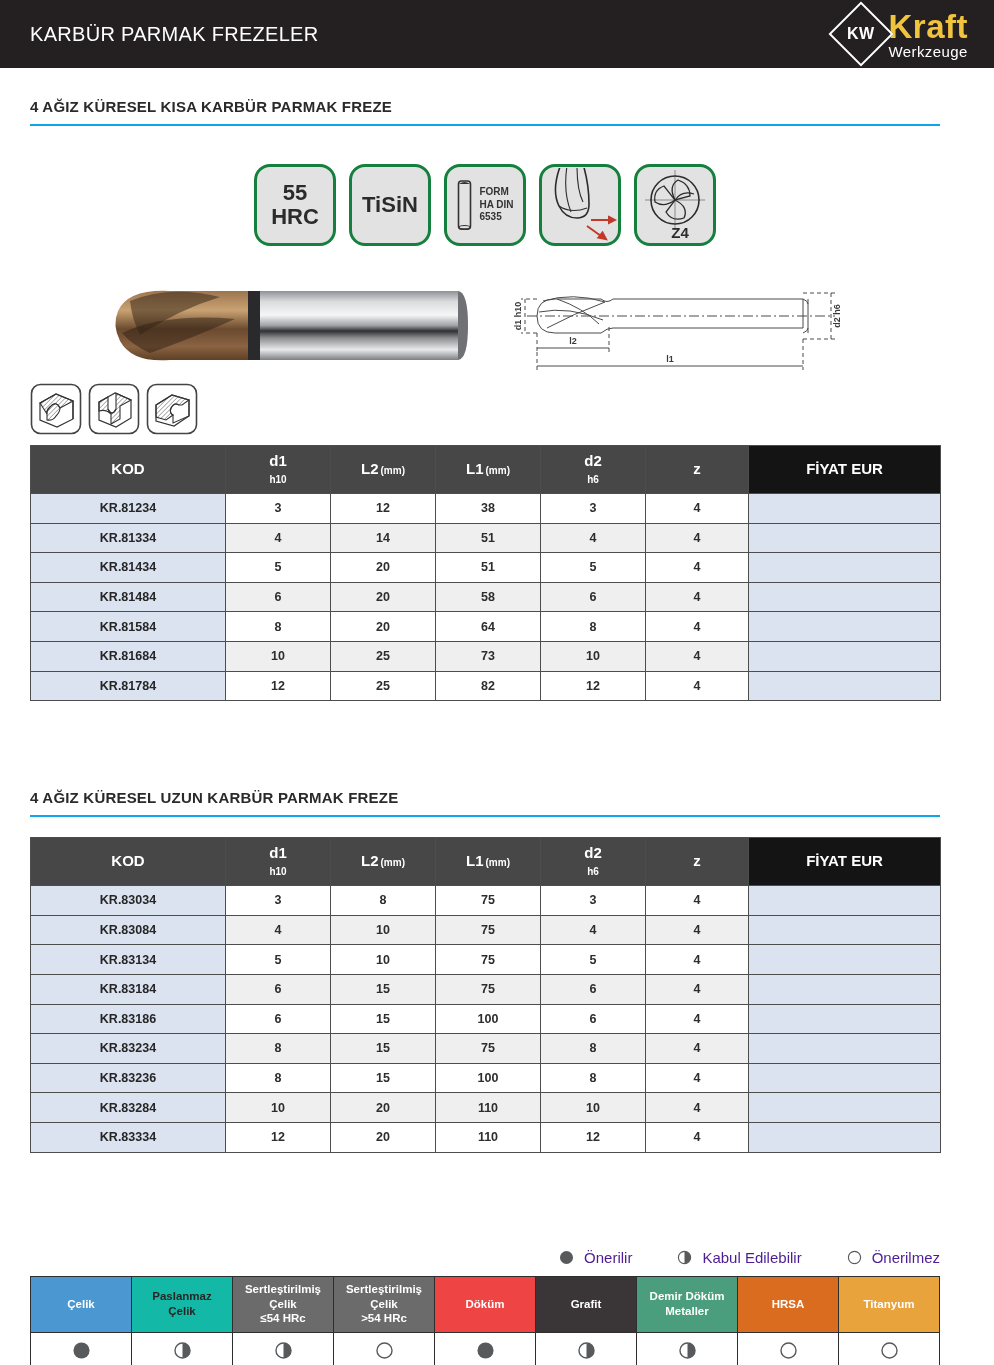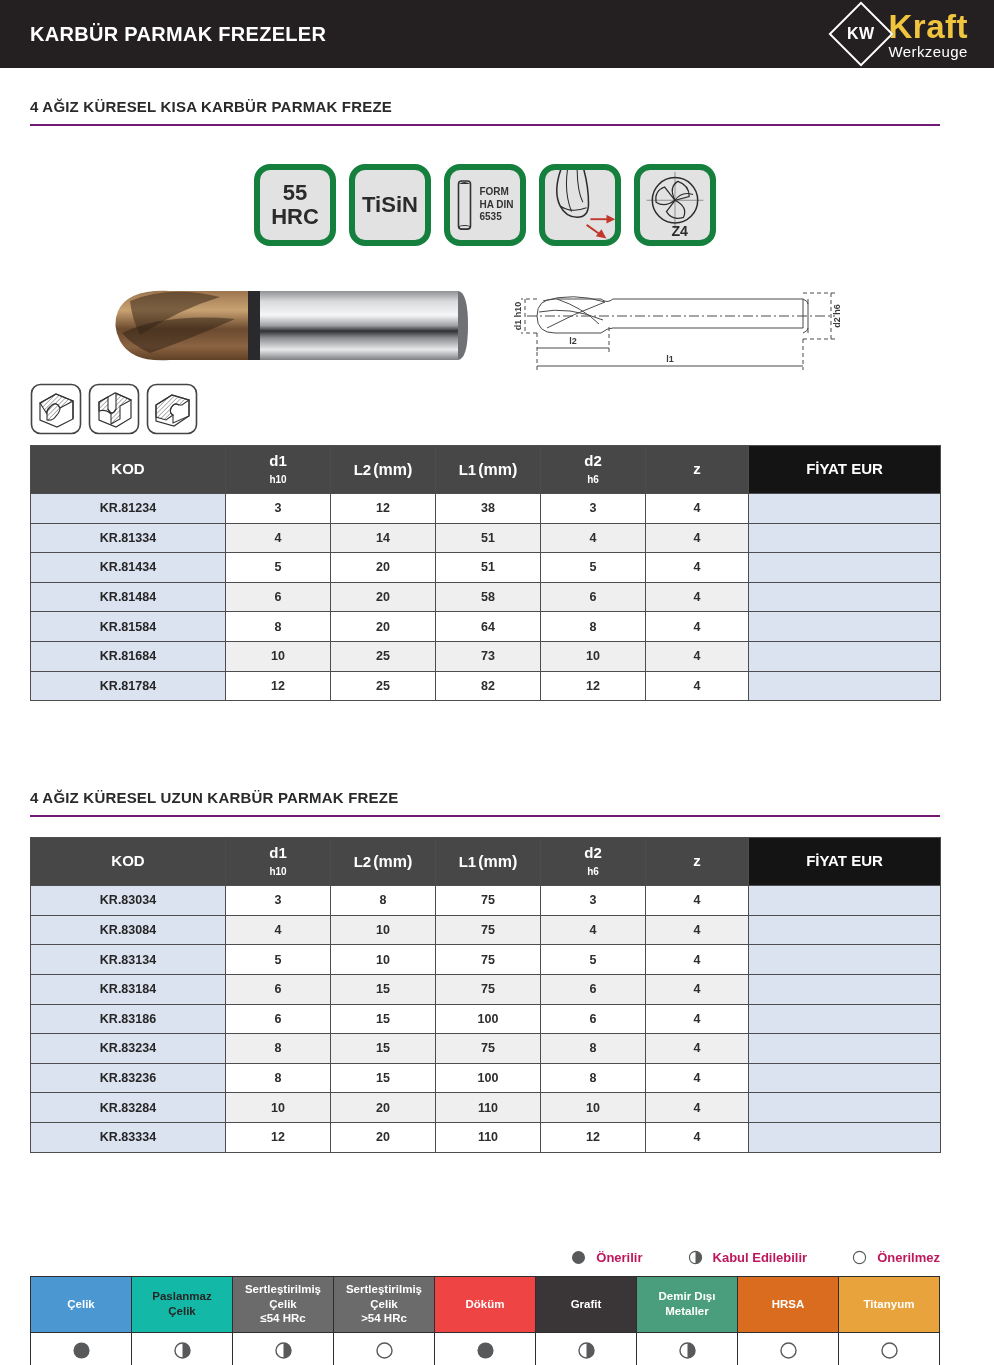--- a/index.html
+++ b/index.html
@@ -8,21 +8,21 @@
     font-family: "Liberation Sans", sans-serif; color: #262626;
     overflow: hidden; position: relative;
   }
   
   .topbar {
     height: 68px; background: #242021; display: flex;
     align-items: center; justify-content: space-between;
     padding: 0 26px 0 30px;
   }
   .topbar h1 {
-    color: #ffffff; font-size: 20px; font-weight: bold;
+    color: #ffffff; font-size: 20px; font-weight: normal;
     letter-spacing: 0.3px;
   }
   .logo { display: flex; align-items: center; }
   .logo-diamond {
     width: 46px; height: 46px; border: 2.5px solid #ffffff;
     transform: rotate(45deg); display: flex; align-items: center;
     justify-content: center; margin-right: -8px; background: #242021; z-index: 1;
   }
   .logo-diamond span {
     transform: rotate(-45deg); color: #ffffff; font-weight: bold;
@@ -30,30 +30,30 @@
   }
   .logo-text { display: flex; flex-direction: column; line-height: 1; padding-left: 12px; }
   .logo-kraft { color: #f0c43d; font-size: 33px; font-weight: bold; letter-spacing: 0.5px; text-align: center; }
   .logo-sub { color: #ffffff; font-size: 15px; margin-top: 1px; letter-spacing: 0.4px; }
 
   .content { width: 910px; margin-left: 30px; }
 
   .section-title {
     font-size: 15px; font-weight: bold; color: #2a2a2a;
     letter-spacing: 0.2px; padding-bottom: 9px;
-    border-bottom: 2px solid #701a75;
+    border-bottom: 2px solid #0ea5e9;
   }
   .st1 { margin-top: 30px; }
   .st2 { margin-top: 88px; }
 
   
   .badges { display: flex; gap: 13px; justify-content: center; margin-top: 38px; }
   .badge {
     width: 82px; height: 82px; background: #e2e2e2;
-    border: 6px solid #15803d; border-radius: 16px;
+    border: 3px solid #15803d; border-radius: 16px;
     display: flex; align-items: center; justify-content: center;
     flex-direction: column; color: #2b2b2b;
   }
   .badge .big { font-size: 22px; font-weight: bold; line-height: 1.08; text-align: center; }
   .badge-form { flex-direction: row; gap: 6px; }
   .form-lines { font-size: 10px; font-weight: bold; line-height: 1.25; color: #333; }
 
   
   .visual-row { position: relative; height: 95px; margin-top: 34px; }
   .photo { position: absolute; left: 80px; top: 3px; }
@@ -64,32 +64,32 @@
   
   table.spec { border-collapse: collapse; width: 910px; table-layout: fixed; margin-top: 10px; }
   table.spec.t2 { margin-top: 20px; }
   table.spec th, table.spec td { border: 1px solid #4d4d4d; text-align: center; vertical-align: middle; }
   table.spec th {
     background: #474747; color: #ffffff; height: 48px;
     font-size: 15px; font-weight: bold; line-height: 1.1;
   }
   table.spec th.price-h { background: #141414; }
   table.spec th .sub { font-size: 10px; font-weight: bold; }
-  table.spec th .sub-inline { font-size: 16px; font-weight: bold; margin-left: 2px; }
+  table.spec th .sub-inline { font-size: 10px; font-weight: bold; margin-left: 2px; }
   table.spec td { height: 29.6px; font-size: 12.5px; }
   td.c-kod { background: #dbe2f0; font-weight: bold; }
   td.c-price { background: #dbe2f0; }
   tr.r-even td.c-num { background: #ffffff; }
   tr.r-odd  td.c-num { background: #efefef; }
   td.c-num { font-weight: 600; color: #2d2d2d; }
 
   
   .legend { display: flex; justify-content: flex-end; gap: 44px; margin-top: 96px; align-items: center; }
   .legend-item { display: flex; align-items: center; gap: 9px; }
-  .legend-item .lab { font-size: 13px; font-weight: bold; color: #be185d; }
+  .legend-item .lab { font-size: 15px; font-weight: normal; color: #4c1d95; }
 
   
   table.materials { border-collapse: collapse; width: 910px; table-layout: fixed; margin-top: 10px; }
   table.materials td { border: 1px solid #2e2e2e; text-align: center; vertical-align: middle; }
   td.mat-head { height: 56px; font-size: 11.5px; font-weight: bold; line-height: 1.3; padding: 2px; }
   td.mat-sym { height: 36px; background: #ffffff; }
   .sym { display: inline-block; vertical-align: middle; }
 </style>
 </head>
 <body>
@@ -486,21 +486,21 @@
             <div>Çelik</div>
             <div>&gt;54 HRc</div>
           </td>
           <td class="mat-head" style="background: #ef4444; color: rgb(255, 255, 255);">
             <div>Döküm</div>
           </td>
           <td class="mat-head" style="background: rgb(58, 54, 55); color: rgb(255, 255, 255);">
             <div>Grafit</div>
           </td>
           <td class="mat-head" style="background: rgb(74, 158, 126); color: rgb(255, 255, 255);">
-            <div>Demir Dışı</div>
+            <div>Demir Döküm</div>
             <div>Metaller</div>
           </td>
           <td class="mat-head" style="background: rgb(217, 108, 31); color: rgb(255, 255, 255);">
             <div>HRSA</div>
           </td>
           <td class="mat-head" style="background: rgb(232, 163, 61); color: rgb(255, 255, 255);">
             <div>Titanyum</div>
           </td>
         </tr>
       <tr>

